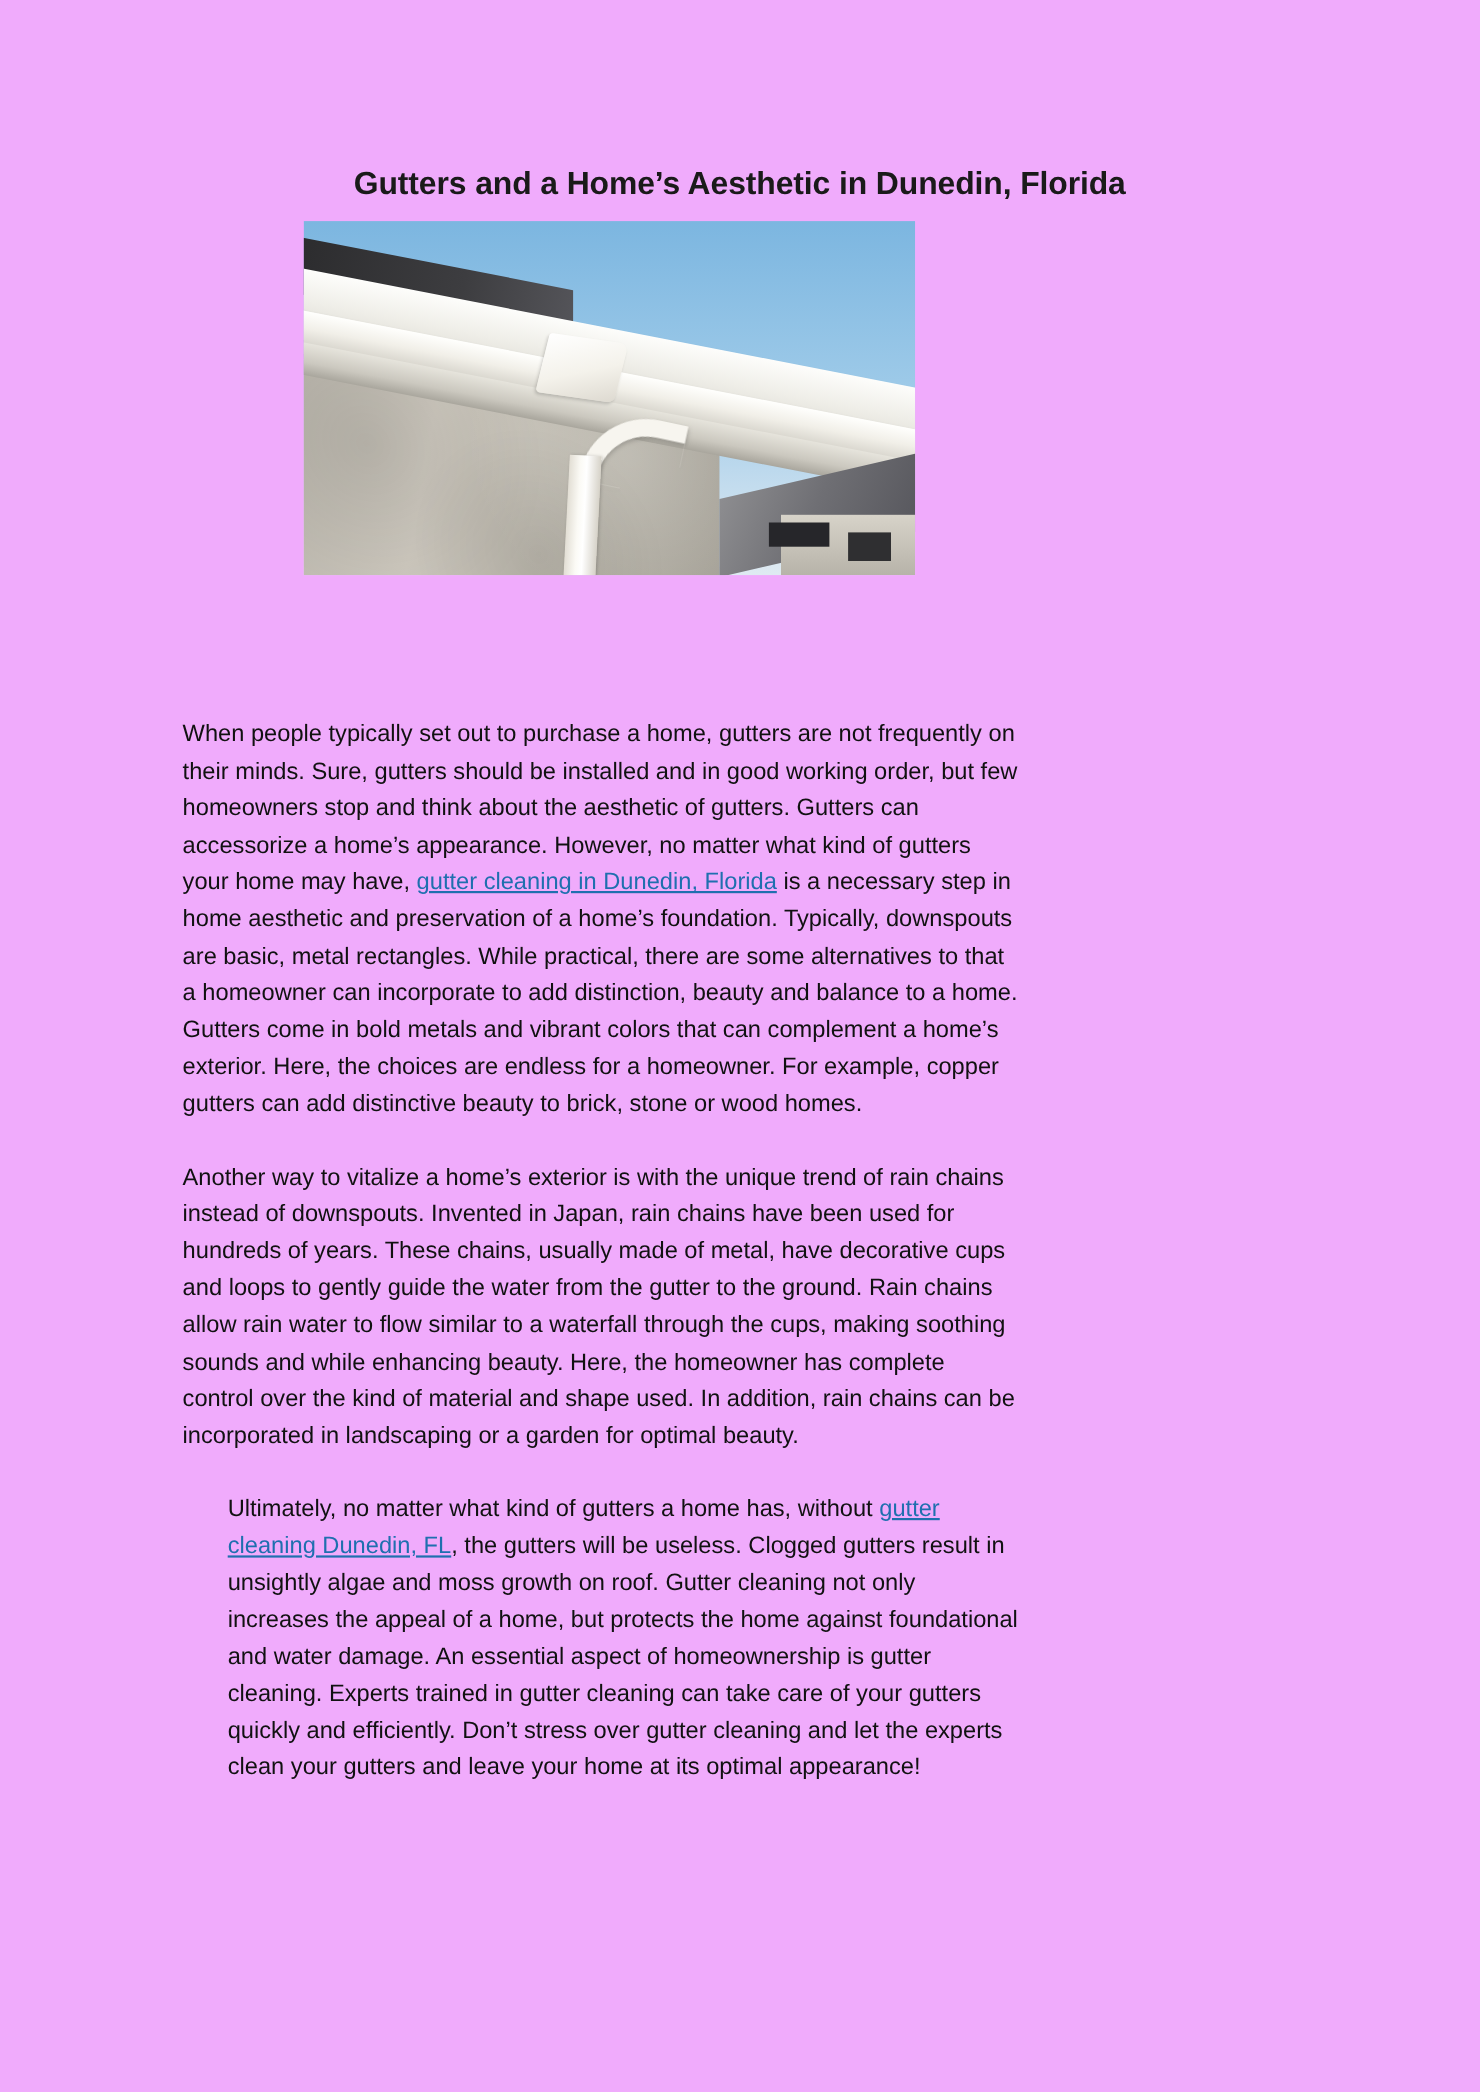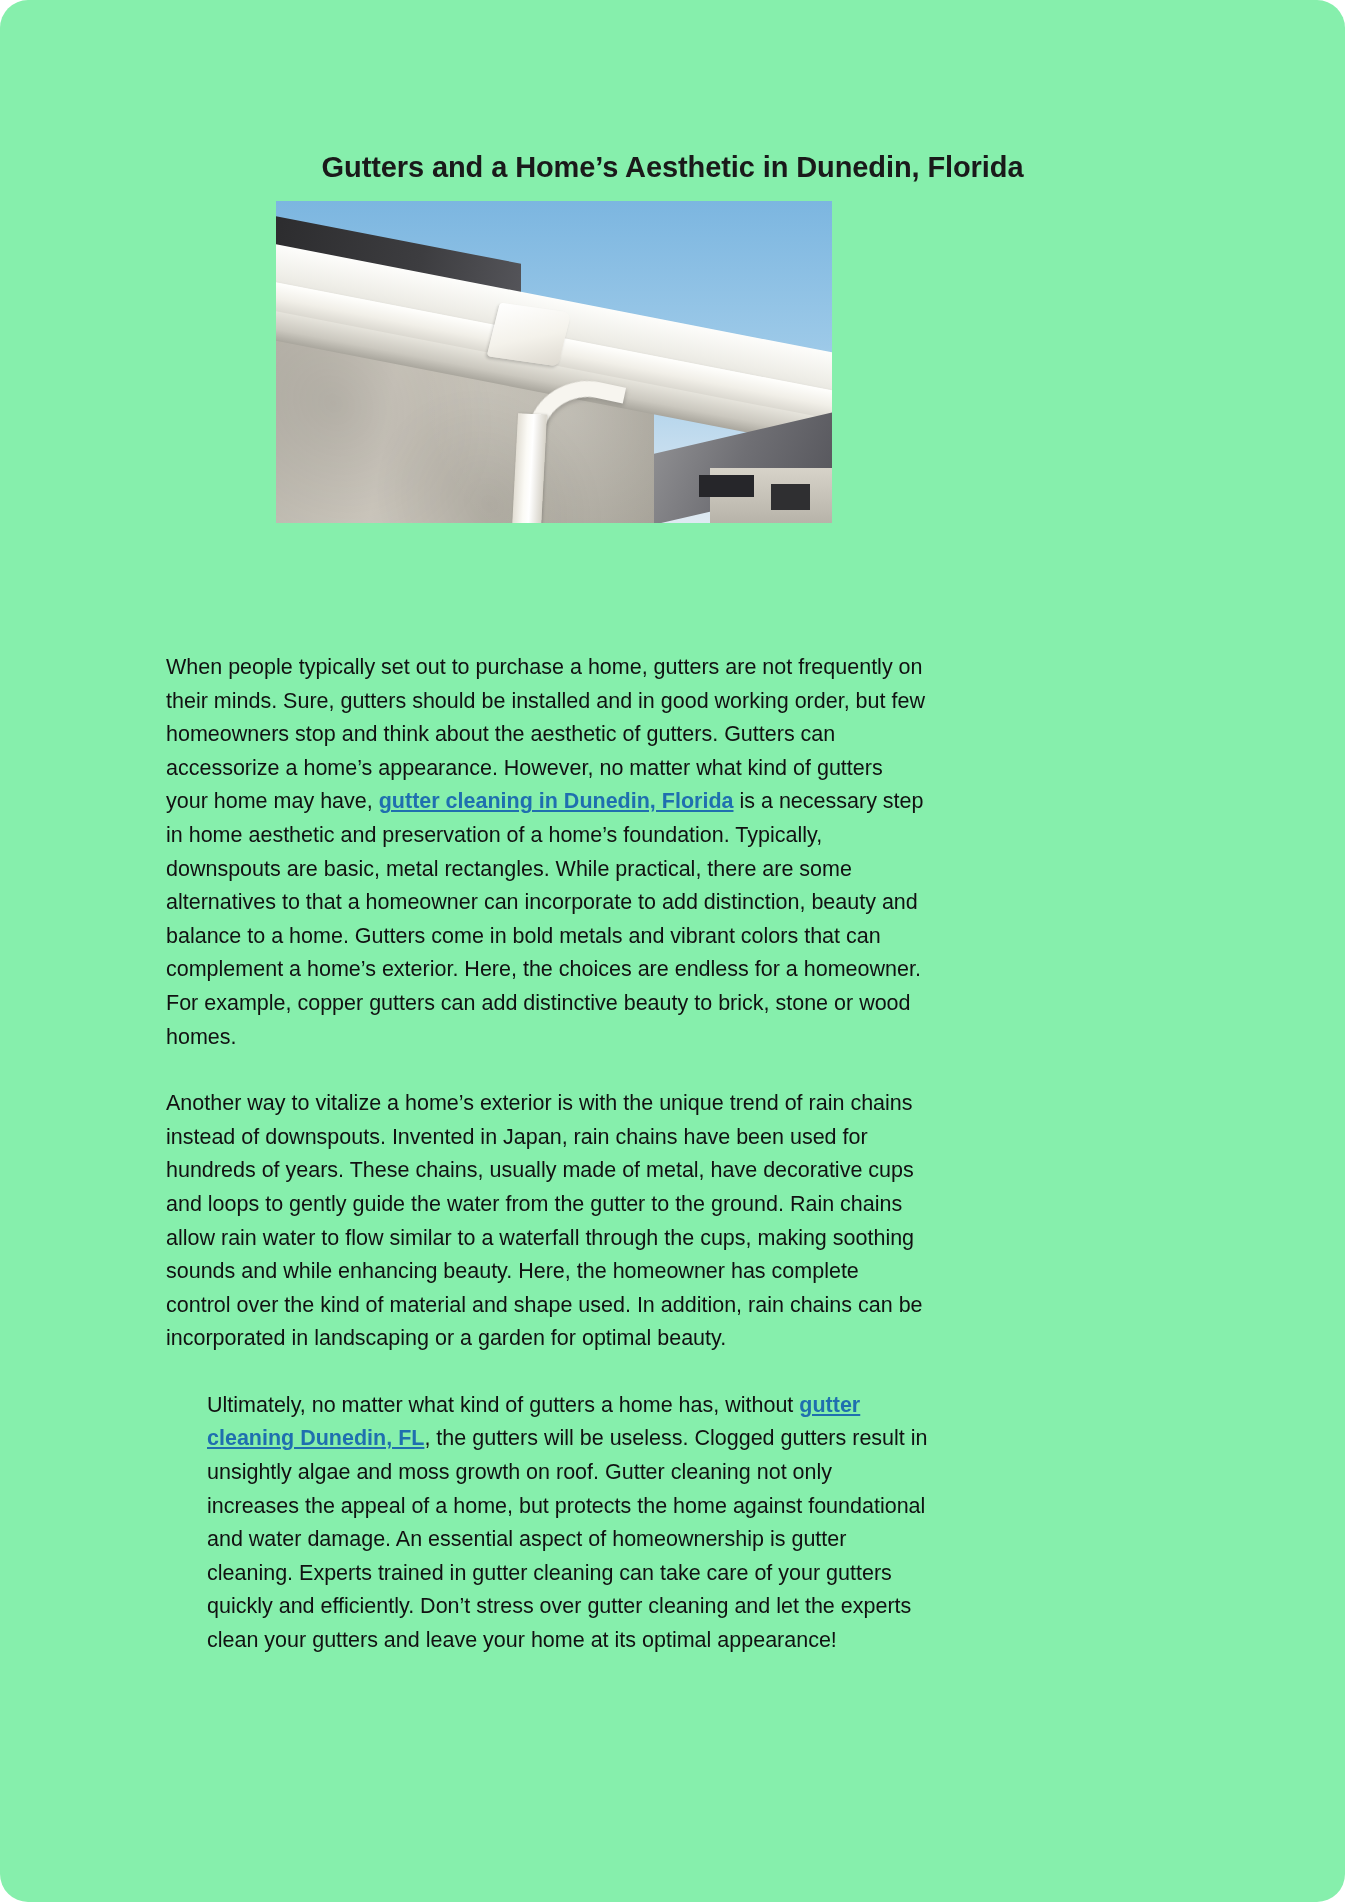--- a/index.html
+++ b/index.html
@@ -12,23 +12,22 @@
     height: 1902px;
     font-family: "Liberation Sans", sans-serif;
     color: #000000;
     -webkit-font-smoothing: antialiased;
   }
 
   .page {
     position: relative;
     width: 1345px;
     height: 1902px;
-    background: #86efac;
+    background: #f0abfc;
     box-sizing: border-box;
-    border-radius: 28px;
   }
 
   .doc-title {
     position: absolute;
     left: 0;
     right: 0;
     top: 131px;
     text-align: center;
     font-size: 29px;
     font-weight: bold;
@@ -203,21 +202,21 @@
   }
   .body-copy p {
     margin: 0 0 33px 0;
   }
   .body-copy p:last-child {
     margin-bottom: 0;
     margin-left: 41px;
   }
   a.doclink {
     color: #1F6FAF;
-    font-weight: bold;
+    font-weight: normal;
     text-decoration: underline;
     text-underline-offset: 2px;
     text-decoration-thickness: 2px;
   }
 </style>
 </head>
 <body>
 
 <div class="page">
 

